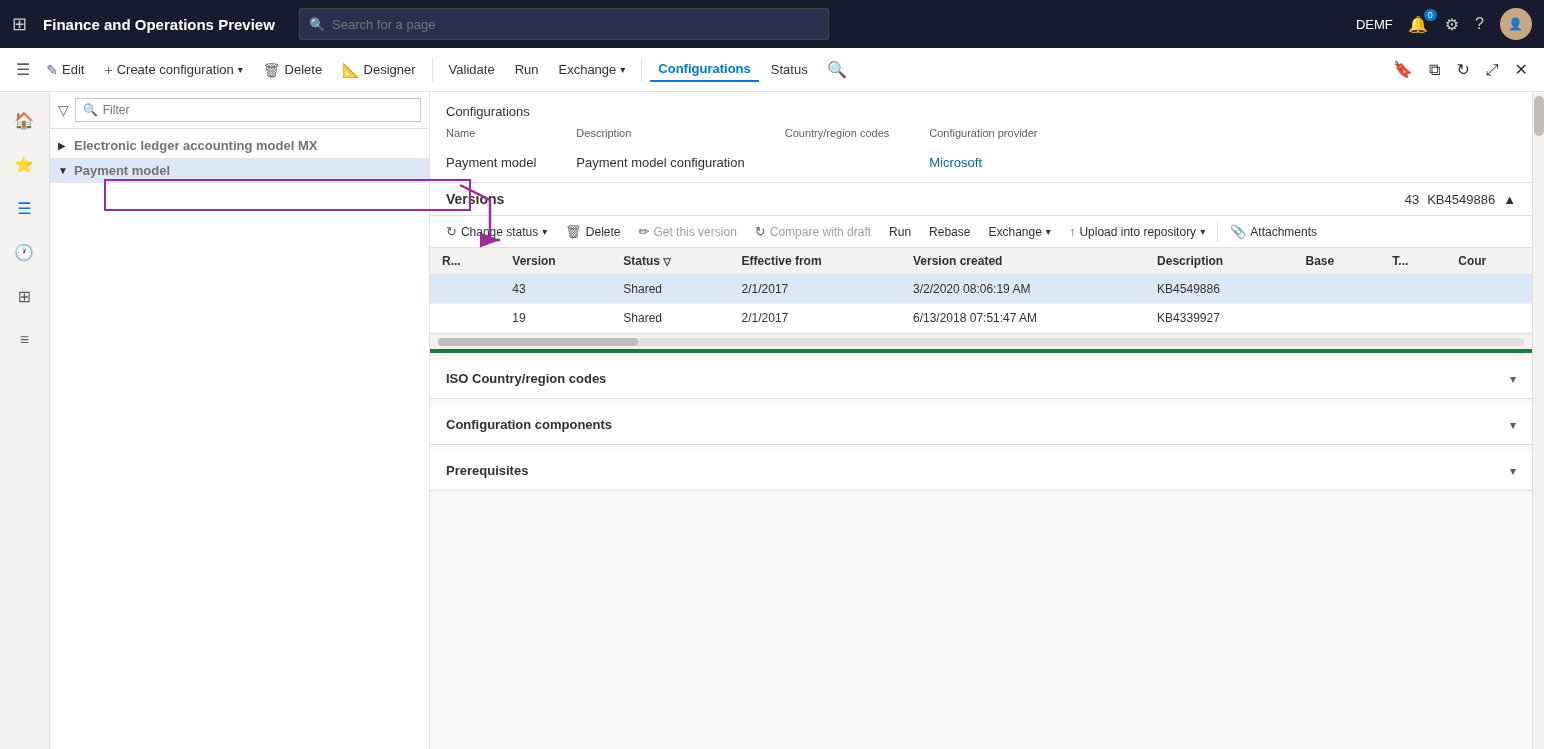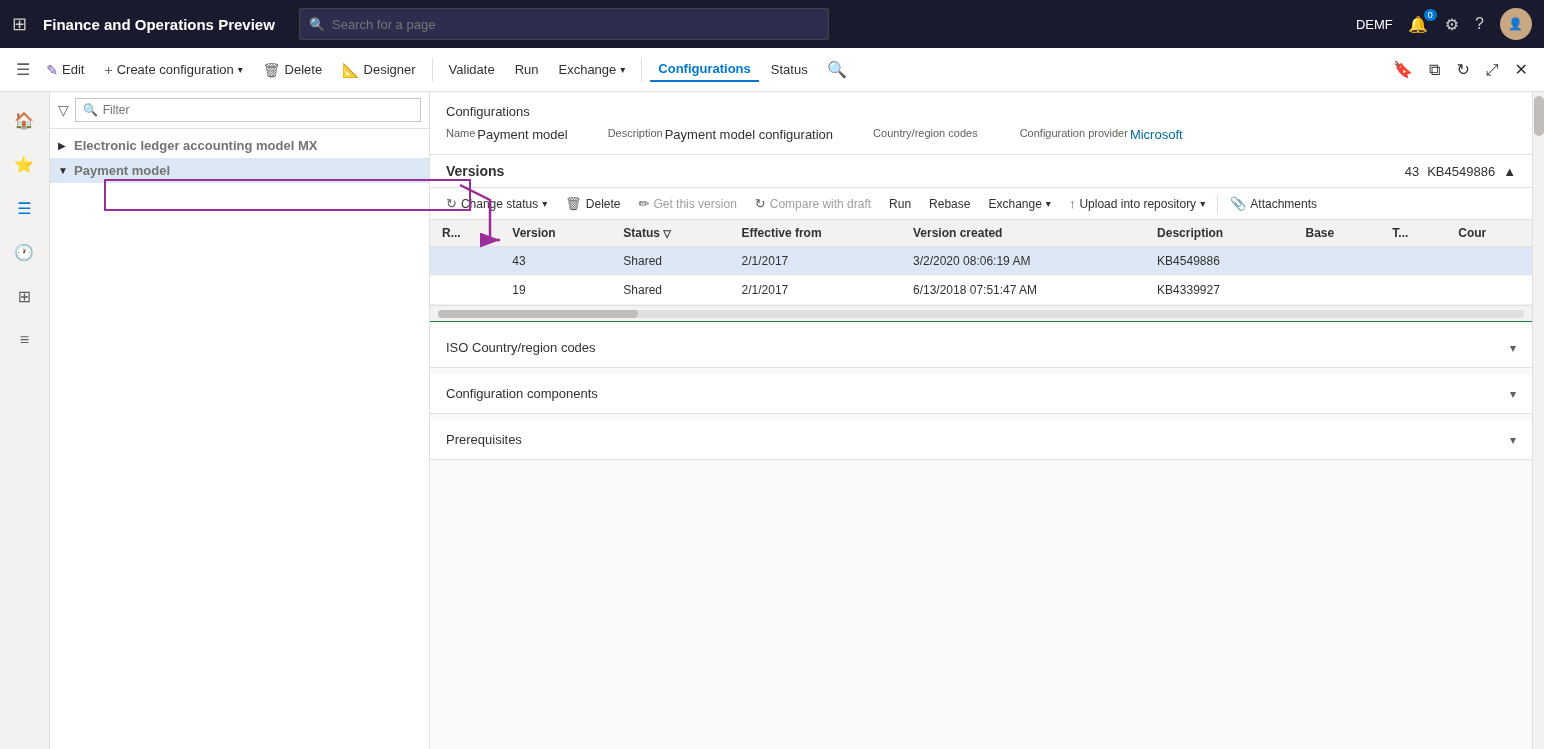--- a/index.html
+++ b/index.html
@@ -157,30 +157,30 @@
     
     .config-header {
       background: white;
       border-bottom: 1px solid #e0e0e0;
       padding: 12px 16px;
     }
     .config-header .breadcrumb { font-size: 13px; color: #323130; margin-bottom: 8px; }
     .config-header .fields {
       display: flex; gap: 40px; align-items: flex-start;
     }
-    .config-header .field { display: flex; flex-direction: row; gap: 2px; }
+    .config-header .field { display: flex; flex-direction: column; gap: 16px; }
     .config-header .field-label { font-size: 11px; color: #605e5c; }
     .config-header .field-value { font-size: 13px; color: #323130; }
     .config-header .field-value.link { color: #0369a1; }
 
     
     .versions-section {
       background: white;
       margin: 0;
-      border-bottom: 1px solid #15803d;
+      border-bottom: 4px solid #15803d;
     }
     .versions-header {
       display: flex; align-items: center; justify-content: space-between;
       padding: 8px 16px;
       border-bottom: 1px solid #e0e0e0;
     }
     .versions-title { font-size: 14px; font-weight: 600; color: #323130; }
     .versions-badge {
       display: flex; align-items: center; gap: 8px;
       font-size: 13px; color: #323130;
@@ -234,21 +234,21 @@
     
     .collapsible-section {
       background: white;
       border-bottom: 1px solid #e0e0e0;
       margin-top: 6px;
     }
     .collapsible-header {
       display: flex; align-items: center; justify-content: space-between;
       padding: 12px 16px; cursor: pointer;
     }
-    .collapsible-title { font-size: 13px; font-weight: 400; color: #323130; }
+    .collapsible-title { font-size: 13px; font-weight: 700; color: #323130; }
     .collapsible-arrow { font-size: 12px; color: #605e5c; }
 
     .filter-icon { font-size: 14px; color: #605e5c; cursor: pointer; }
 
     .table-wrapper { overflow-x: auto; max-height: 120px; overflow-y: auto; }
   </style>
 </head>
 <body>
 
 <div class="top-nav">

